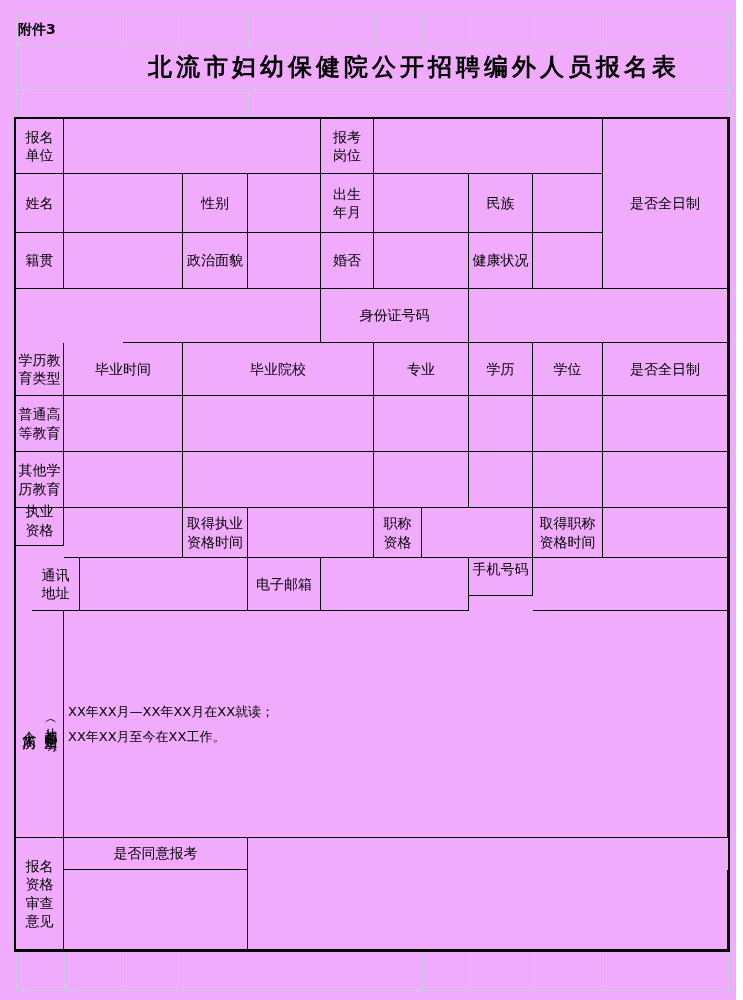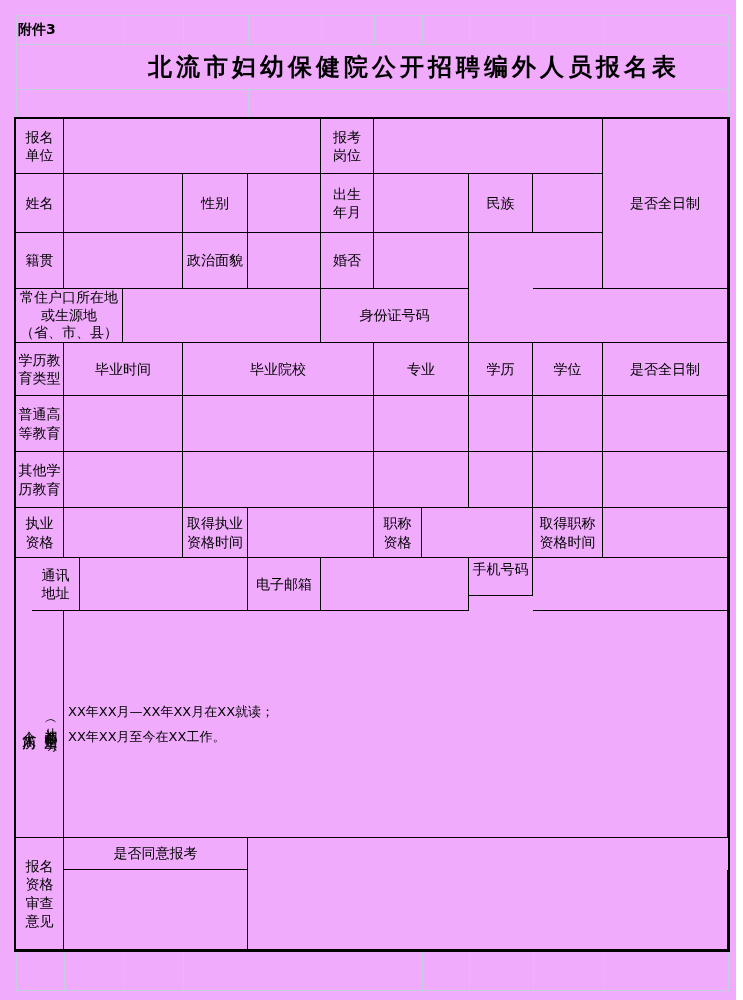--- a/index.html
+++ b/index.html
@@ -96,25 +96,23 @@
   <div class="c blank" style="left:374px;top:174px;width:95px;height:59px"></div>
   <div class="c" style="left:469px;top:174px;width:64px;height:59px">民族</div>
   <div class="c blank" style="left:533px;top:174px;width:70px;height:59px"></div>
 
   <div class="c" style="left:16px;top:233px;width:48px;height:56px">籍贯</div>
   <div class="c blank" style="left:64px;top:233px;width:119px;height:56px"></div>
   <div class="c" style="left:183px;top:233px;width:65px;height:56px">政治面貌</div>
   <div class="c blank" style="left:248px;top:233px;width:73px;height:56px"></div>
   <div class="c" style="left:321px;top:233px;width:53px;height:56px">婚否</div>
   <div class="c blank" style="left:374px;top:233px;width:95px;height:56px"></div>
+  <div class="c" style="left:469px;top:233px;width:64px;height:56px">健康状况</div>
   <div class="c blank" style="left:533px;top:233px;width:70px;height:56px"></div>
 
-  <div class="c" style="left:16px;top:289px;width:107px;height:54px;line-height:1.25">常住户口所在地
-或生源地
-（省、市、县）</div>
   <div class="c blank" style="left:123px;top:289px;width:198px;height:54px"></div>
   <div class="c" style="left:321px;top:289px;width:148px;height:54px">身份证号码</div>
   <div class="c blank" style="left:469px;top:289px;width:259px;height:54px"></div>
 
   <div class="c" style="left:16px;top:343px;width:48px;height:53px">学历教
 育类型</div>
   <div class="c" style="left:64px;top:343px;width:119px;height:53px">毕业时间</div>
   <div class="c" style="left:183px;top:343px;width:191px;height:53px">毕业院校</div>
   <div class="c" style="left:374px;top:343px;width:95px;height:53px">专业</div>
   <div class="c" style="left:469px;top:343px;width:64px;height:53px">学历</div>
@@ -132,21 +130,21 @@
 
   <div class="c" style="left:16px;top:452px;width:48px;height:56px">其他学
 历教育</div>
   <div class="c blank" style="left:64px;top:452px;width:119px;height:56px"></div>
   <div class="c blank" style="left:183px;top:452px;width:191px;height:56px"></div>
   <div class="c blank" style="left:374px;top:452px;width:95px;height:56px"></div>
   <div class="c blank" style="left:469px;top:452px;width:64px;height:56px"></div>
   <div class="c blank" style="left:533px;top:452px;width:70px;height:56px"></div>
   <div class="c blank" style="left:603px;top:452px;width:125px;height:56px"></div>
 
-  <div class="c" style="left:16px;top:508px;width:48px;height:50px">执业
+  <div class="c" style="left:16px;top:496px;width:48px;height:50px">执业
 资格</div>
   <div class="c blank" style="left:64px;top:508px;width:119px;height:50px"></div>
   <div class="c" style="left:183px;top:508px;width:65px;height:50px">取得执业
 资格时间</div>
   <div class="c blank" style="left:248px;top:508px;width:126px;height:50px"></div>
   <div class="c" style="left:374px;top:508px;width:48px;height:50px">职称
 资格</div>
   <div class="c blank" style="left:422px;top:508px;width:111px;height:50px"></div>
   <div class="c" style="left:533px;top:508px;width:70px;height:50px">取得职称
 资格时间</div>

